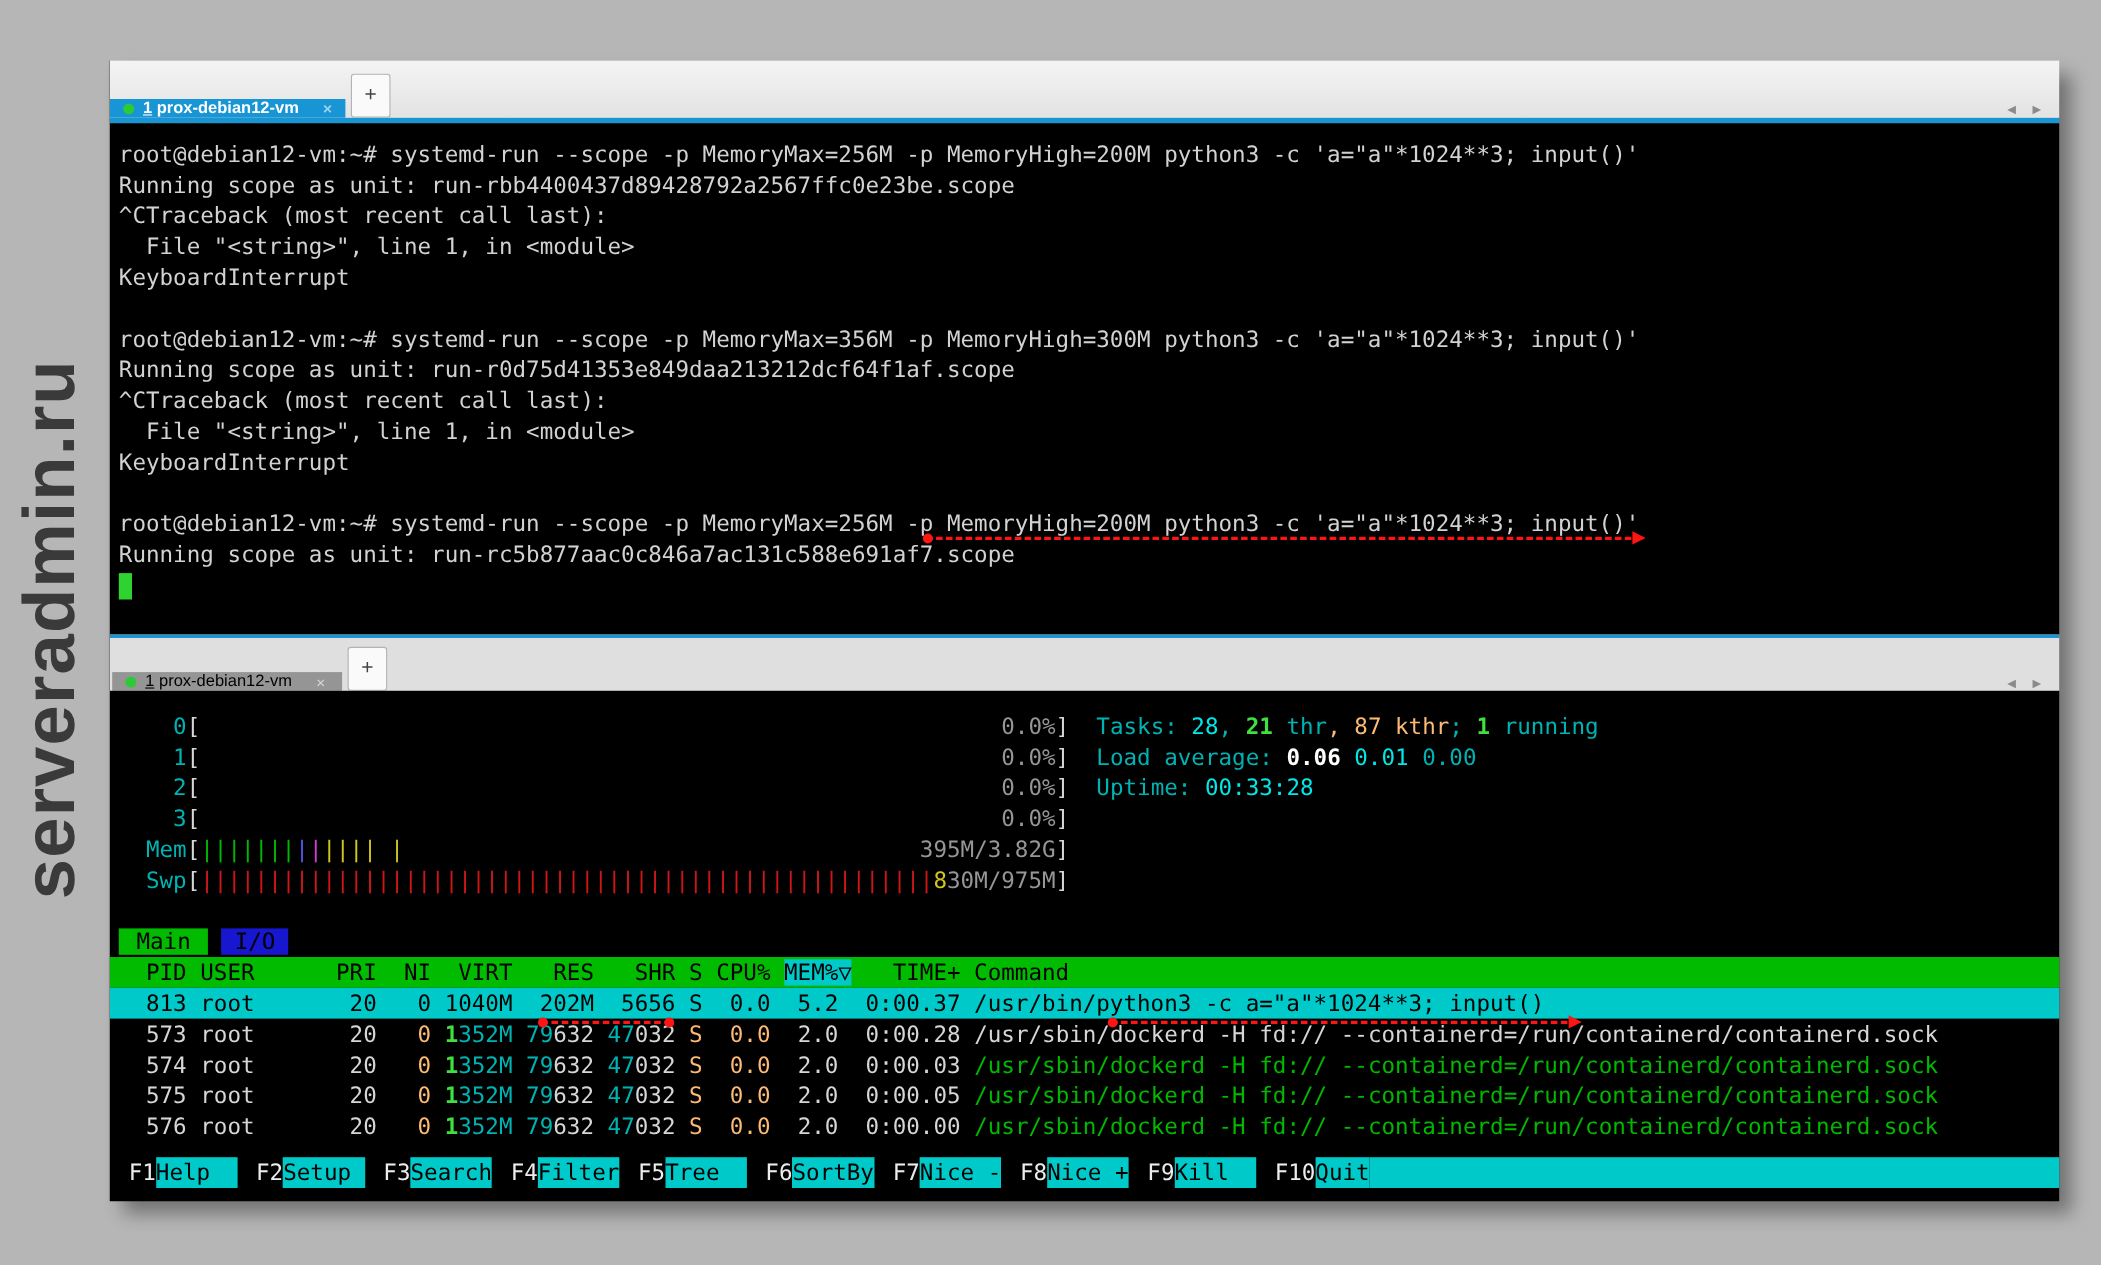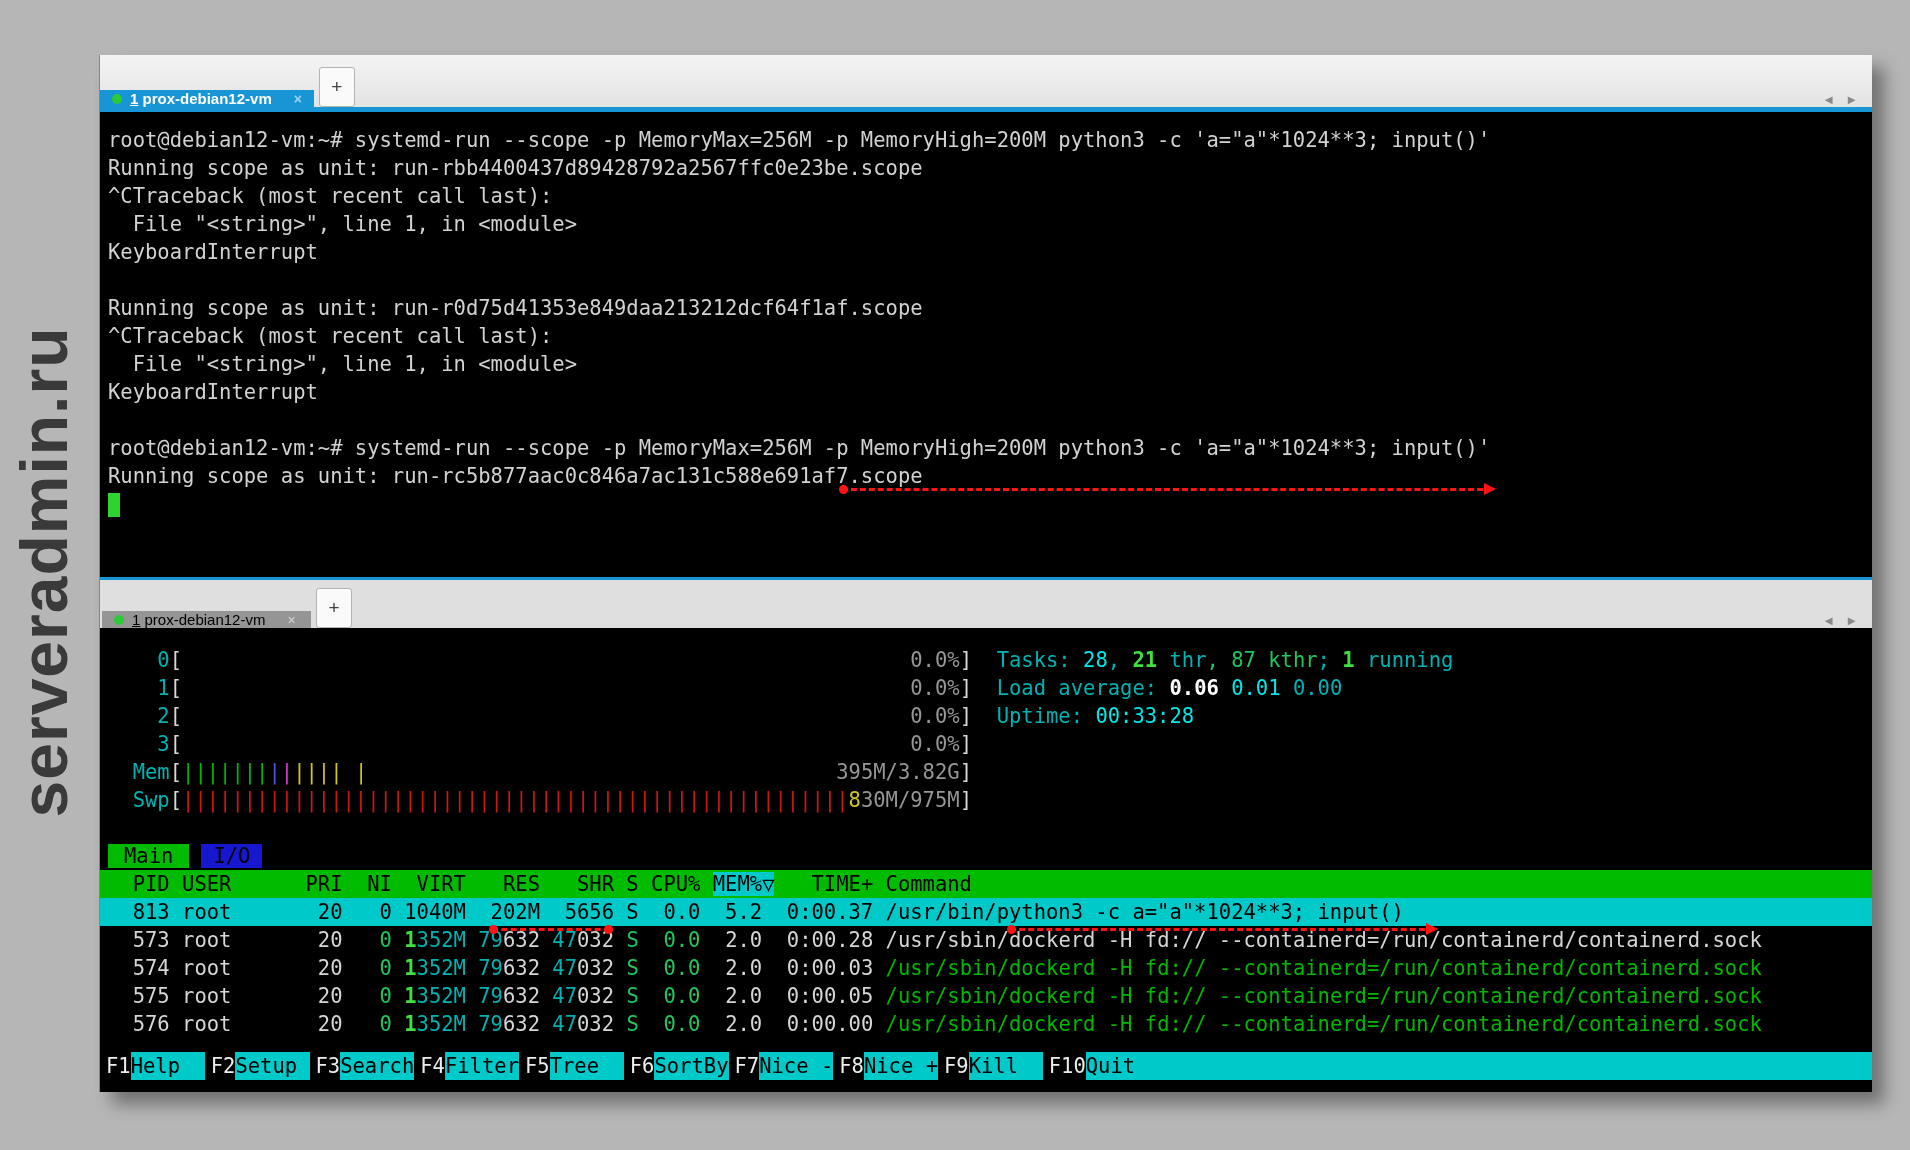--- a/index.html
+++ b/index.html
@@ -47,41 +47,41 @@
     background:#000;box-sizing:border-box;position:relative;
     font-family:"DejaVu Sans Mono",monospace;font-size:20.5px;line-height:28px;
   }
   #term1{height:465px;padding-top:14px;color:#d2d2d2;}
   #term2{height:464px;padding-top:18px;color:#d6d6d6;}
   .ln{white-space:pre;height:28px;padding-left:8px;}
   
   .s-c{color:#00b3b3}
   .s-C{color:#00e8e8;font-weight:normal}
   .s-g{color:#969696}
-  .s-d{color:#22c55e}
+  .s-d{color:#fdba74}
   .s-w{color:#d6d6d6}
   .s-W{color:#ffffff;font-weight:bold}
   .s-G{color:#00b800}
   .s-B{color:#3fdf3f;font-weight:bold}
   .s-r{color:#cf1616}
   .s-y{color:#d2c51c}
   .s-bl{color:#5353e8}
   .s-mg{color:#d23ad2}
   .s-t1{color:#d2d2d2}
   .hdr{background:#00bb00;}
   .s-h{color:#000}
   .s-hs{background:#00c9c9;color:#000}
   .sel{background:#00c9c9;}
   .s-s{color:#000}
   .s-tm{background:#00bb00;color:#000;padding:0 16px}
   .s-ti{background:#1717cf;color:#000;padding:0 12px;margin-left:12px}
   .cursor{display:inline-block;width:12px;height:24px;background:#2fd32f;vertical-align:middle}
   
   .fbar{position:absolute;left:0;bottom:12px;width:100%;display:flex;white-space:pre;}
-  .s-fk{color:#ececec;padding-left:6px}
+  .s-fk{color:#ececec;padding-left:17px}
   .s-fl{background:#00c9c9;color:#000}
   .ffill{flex:1;background:#00c9c9}
   
   .anno{position:absolute;height:0;border-top:3px dashed #ff1414;z-index:6;}
   .anno::before{content:"";position:absolute;left:-3px;top:-6px;width:9px;height:9px;border-radius:50%;background:#ff1414;}
   .anno.dot-r::after{content:"";position:absolute;right:-3px;top:-6px;width:9px;height:9px;border-radius:50%;background:#ff1414;}
   .anno.arrow-r::after{
     content:"";position:absolute;right:-4px;top:-8px;
     border-left:12px solid #ff1414;border-top:6px solid transparent;border-bottom:6px solid transparent;
   }
@@ -107,20 +107,21 @@
   </div>
   <div class="accentbar"></div>
 
   <div class="term" id="term1">
       <div class="ln"><span class="s-t1">root@debian12-vm:~# systemd-run --scope -p MemoryMax=256M -p MemoryHigh=200M python3 -c 'a="a"*1024**3; input()'</span></div>
       <div class="ln"><span class="s-t1">Running scope as unit: run-rbb4400437d89428792a2567ffc0e23be.scope</span></div>
       <div class="ln"><span class="s-t1">^CTraceback (most recent call last):</span></div>
       <div class="ln"><span class="s-t1">  File "&lt;string&gt;", line 1, in &lt;module&gt;</span></div>
       <div class="ln"><span class="s-t1">KeyboardInterrupt</span></div>
       <div class="ln"><span class="s-t1"></span></div>
+      <div class="ln"><span class="s-t1">root@debian12-vm:~# systemd-run --scope -p MemoryMax=356M -p MemoryHigh=300M python3 -c 'a="a"*1024**3; input()'</span></div>
       <div class="ln"><span class="s-t1">Running scope as unit: run-r0d75d41353e849daa213212dcf64f1af.scope</span></div>
       <div class="ln"><span class="s-t1">^CTraceback (most recent call last):</span></div>
       <div class="ln"><span class="s-t1">  File "&lt;string&gt;", line 1, in &lt;module&gt;</span></div>
       <div class="ln"><span class="s-t1">KeyboardInterrupt</span></div>
       <div class="ln"><span class="s-t1"></span></div>
       <div class="ln"><span class="s-t1">root@debian12-vm:~# systemd-run --scope -p MemoryMax=256M -p MemoryHigh=200M python3 -c 'a="a"*1024**3; input()'</span></div>
       <div class="ln"><span class="s-t1">Running scope as unit: run-rc5b877aac0c846a7ac131c588e691af7.scope</span></div>
       <div class="ln"><span class="cursor"></span></div>
     </div>
 

